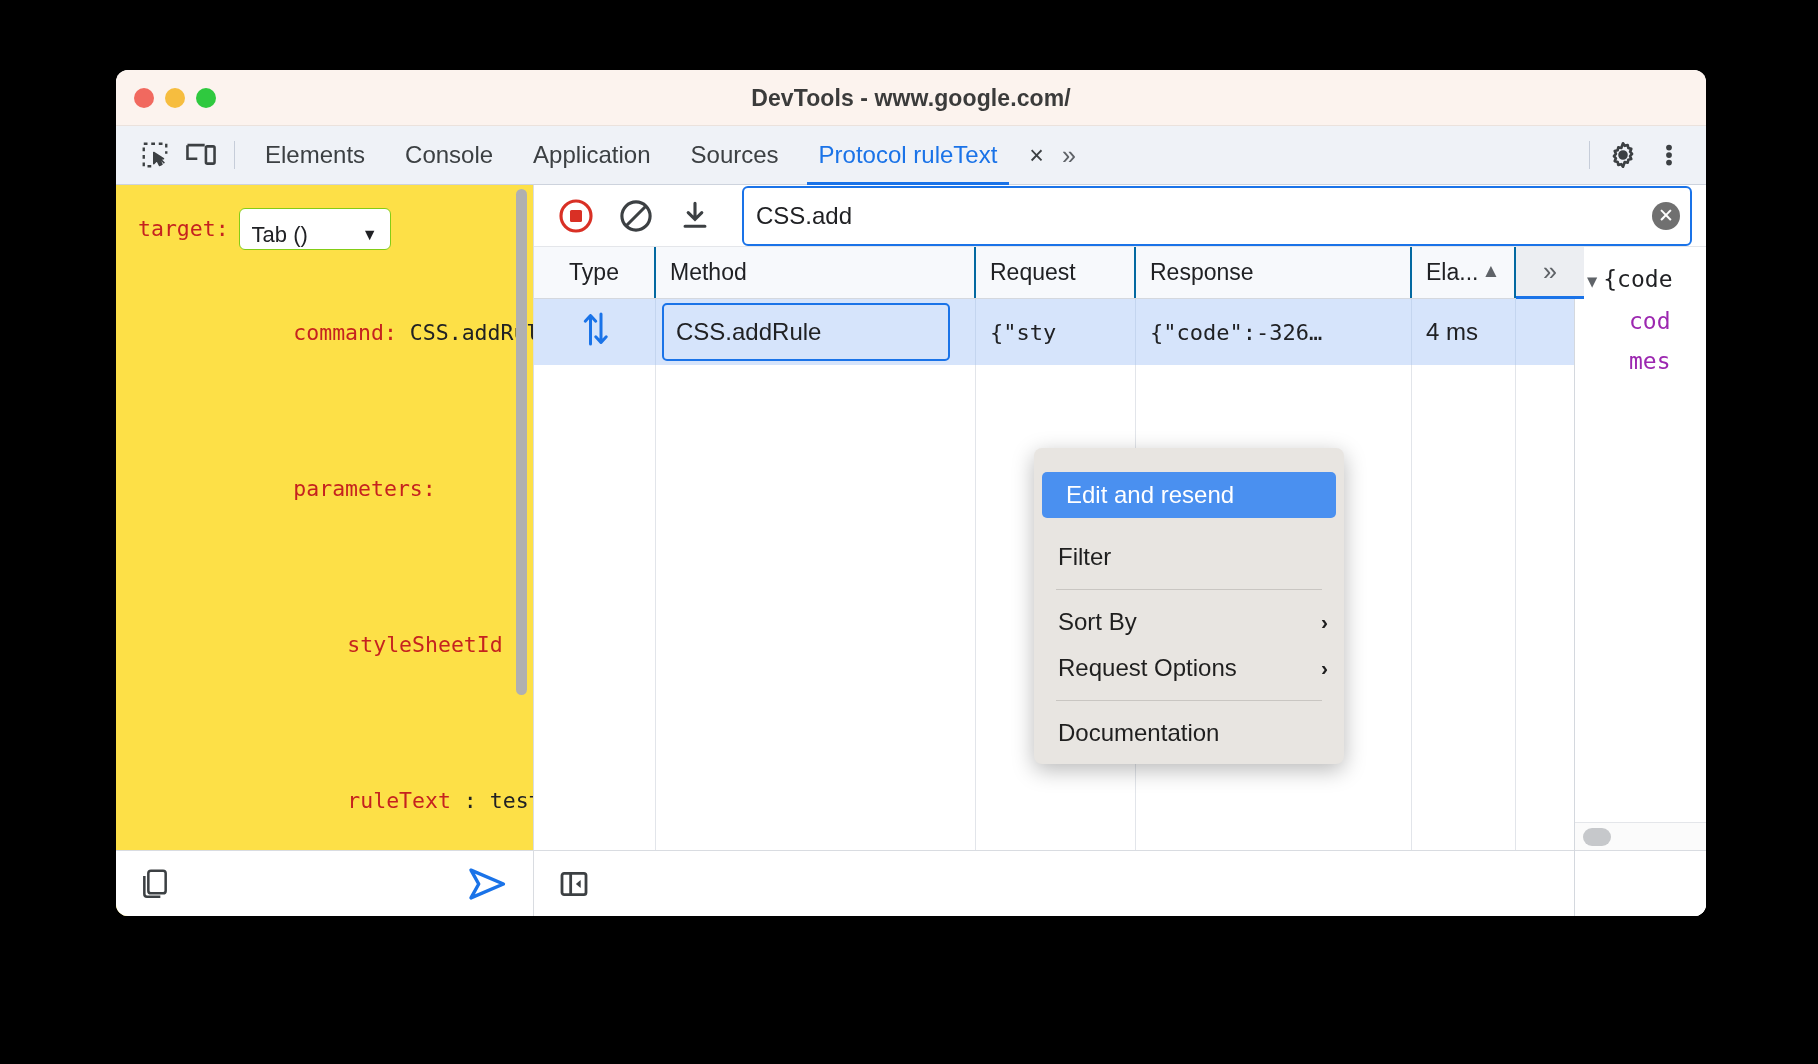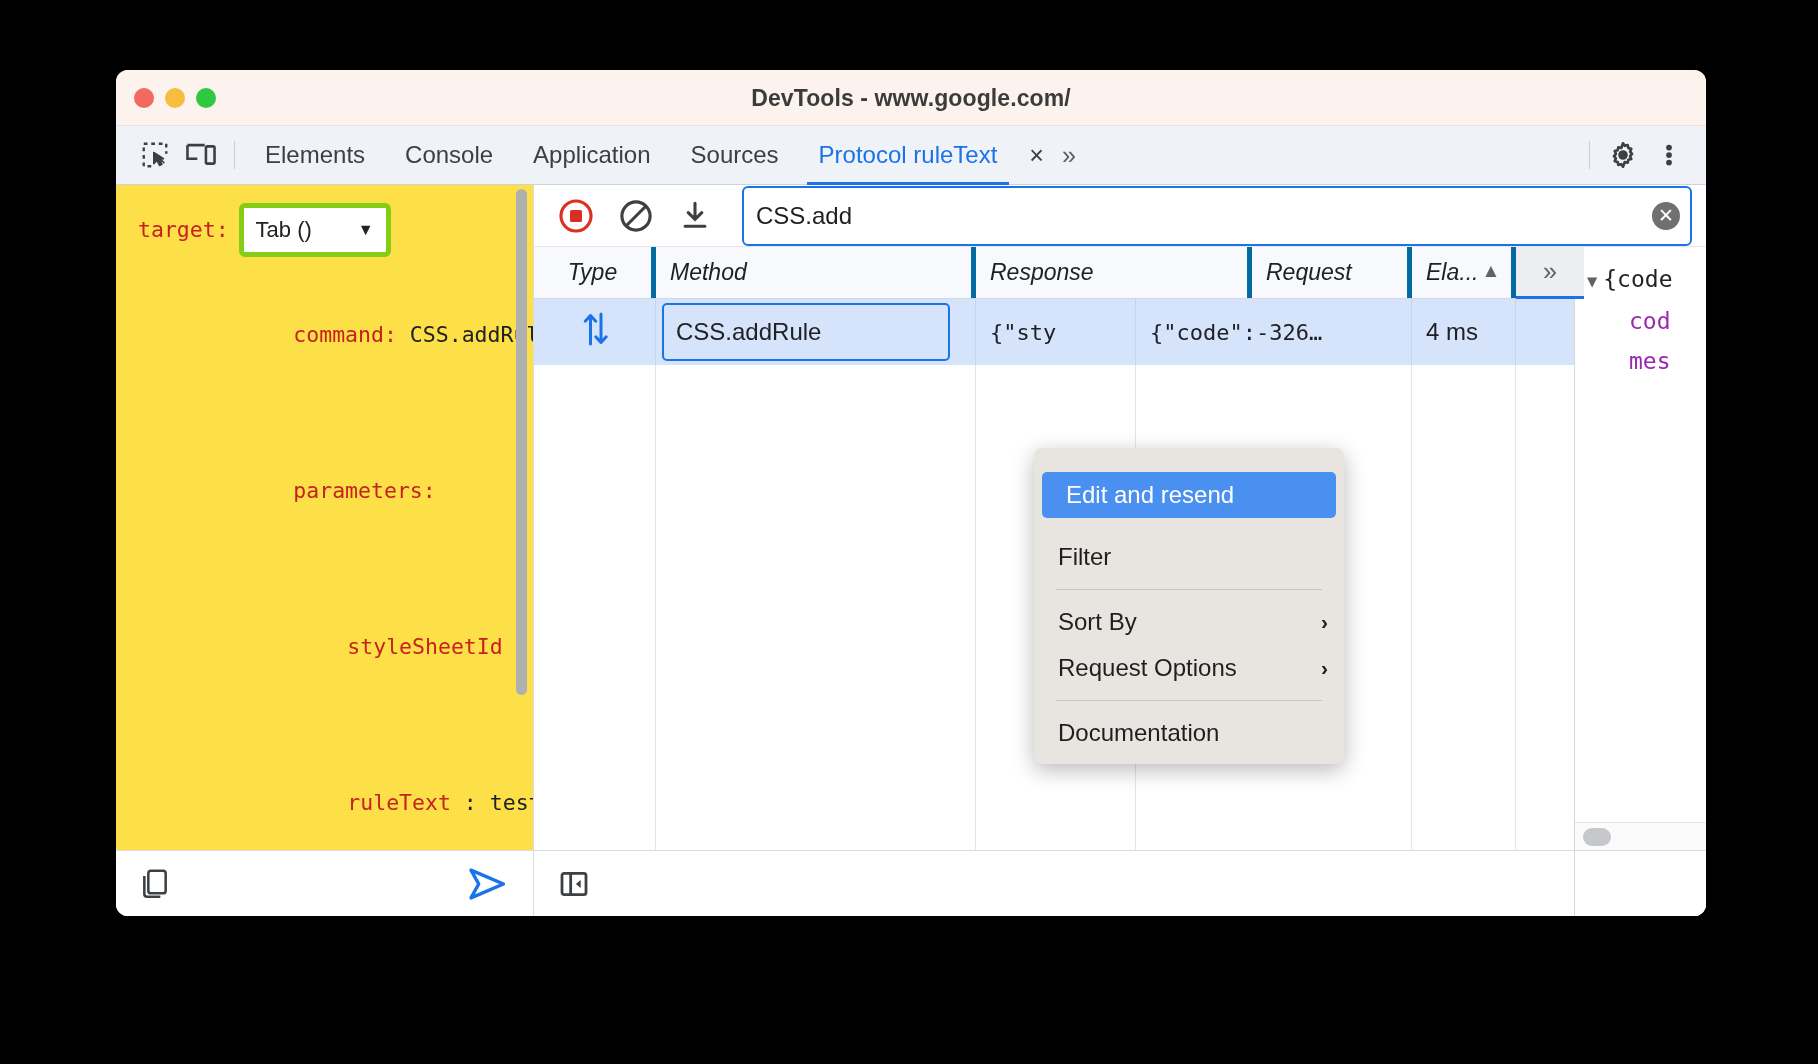--- a/index.html
+++ b/index.html
@@ -100,23 +100,23 @@
     font-size: 21.5px;
     line-height: 52px;
     color: #202124;
     overflow: hidden;
   }
   .kw { color: #c5221f; }
   .row-line { white-space: pre; }
   .indent1 { padding-left: 54px; }
   .target-line { display: flex; align-items: center; gap: 10px; }
   .select {
-    display: inline-flex; align-items: center; justify-content: space-between;
-    min-width: 152px; height: 54px;
-    border: 5px solid #84cc16; border-radius: 6px;
+    display: inline-flex; align-items: flex-start; justify-content: space-between;
+    min-width: 152px; height: 42px;
+    border: 1px solid #84cc16; border-radius: 6px;
     background: #fff;
     padding: 0 12px;
     font-family: "Liberation Sans", sans-serif;
     font-size: 22px; color: #202124;
     cursor: pointer;
   }
   .select .caret { font-size: 16px; margin-left: 16px; color: #202124; }
   .vscroll {
     position: absolute; right: 6px; top: 4px;
     width: 11px; height: 506px;
@@ -168,22 +168,22 @@
   .gridpane { flex: 1 1 auto; display: flex; flex-direction: column; min-width: 0; position: relative; }
   .grid-head {
     display: flex; height: 52px; flex: 0 0 auto;
     background: #f7f9fc;
     border-bottom: 1px solid #d4d8de;
     font-size: 23px; color: #202124;
   }
   .gh {
     display: flex; align-items: center;
     padding: 0 14px;
-    border-right: 5px solid #0369a1;
-    cursor: pointer; white-space: nowrap; overflow: hidden; font-style: italic;
+    border-right: 2px solid #0369a1;
+    cursor: pointer; white-space: nowrap; overflow: hidden;
   }
   .gh.c-type { width: 122px; flex: 0 0 122px; justify-content: center; }
   .gh.c-method { width: 320px; flex: 0 0 320px; }
   .gh.c-request { width: 160px; flex: 0 0 160px; }
   .gh.c-response { width: 276px; flex: 0 0 276px; }
   .gh.c-elapsed { width: 104px; flex: 0 0 104px; gap: 3px; }
   .sort-arrow { color: #5f6368; font-size: 19px; line-height: 1; margin-top: -4px; }
 
   .grid-rows { flex: 1 1 auto; position: relative; overflow: hidden; }
   .grid-row {
@@ -413,22 +413,22 @@
             <div class="clear-btn">✕</div>
           </div>
         </div>
 
         <div class="tablewrap">
           <div class="gridpane">
 
             <div class="grid-head">
               <div class="gh c-type">Type</div>
               <div class="gh c-method">Method</div>
+              <div class="gh c-request">Request</div>
               <div class="gh c-response">Response</div>
-              <div class="gh c-request">Request</div>
               <div class="gh c-elapsed">
                 <span>Ela...</span>
                 <span class="sort-arrow">▲</span>
               </div>
               <div class="overflow-col">»</div>
             </div>
 
             <div class="grid-rows">
               <div class="grid-row">
                 <div class="gc c-type">

